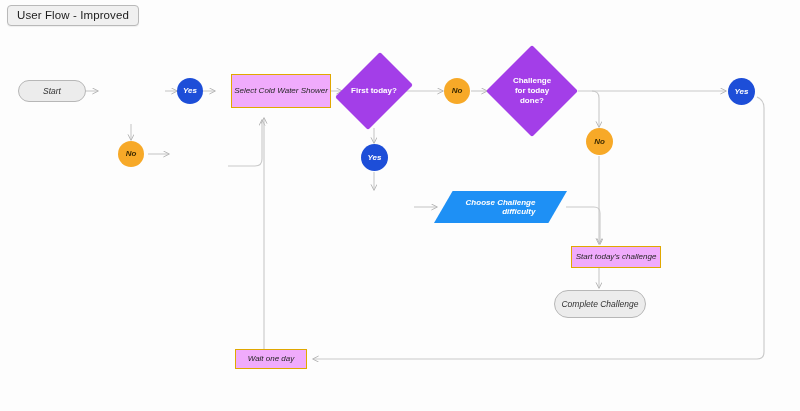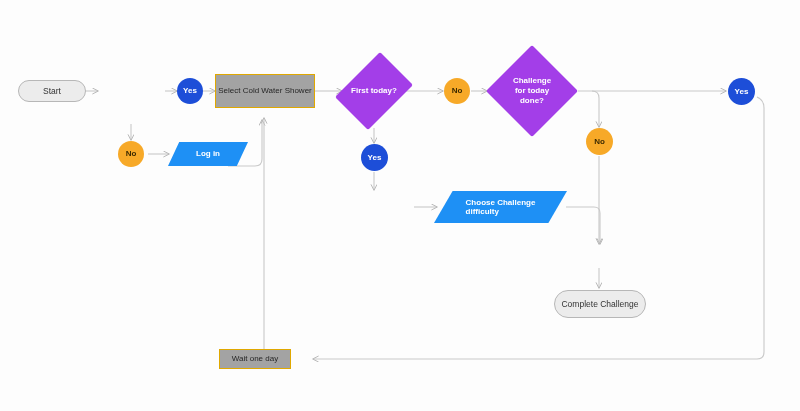--- a/index.html
+++ b/index.html
@@ -25,23 +25,24 @@
     width: 800px;
     height: 411px;
     pointer-events: none;
   }
   .node {
     position: absolute;
     box-sizing: border-box;
     display: flex;
     align-items: center;
     justify-content: center;
-    text-align: left;
+    text-align: right;
     line-height: 1.18;
     white-space: pre-line;
+    font-style: italic;
   }
   
   #title-chip {
     position: absolute;
     left: 7px;
     top: 5px;
     padding: 3px 9px 4px 9px;
     background: #f0f0f0;
     border: 1px solid #b9b9b9;
     border-radius: 4px;
@@ -53,24 +54,25 @@
   
   .pill {
     background: #ececec;
     border: 1px solid #b7b7b7;
     border-radius: 14px;
     color: #333333;
     font-size: 8.5px;
   }
   
   .box {
-    background: #a3a3a3;
+    background: #f0abfc;
     border: 1px solid #e0a800;
     color: #262626;
     font-size: 8px;
+    margin-left: 16px;
   }
   
   .diamond-wrap {
     position: absolute;
   }
   .diamond-shape {
     position: absolute;
     left: 0;
     top: 0;
     width: 100%;
@@ -160,37 +162,35 @@
       <path d="M599,156 L599,244"></path>
 
       <path d="M599,268 L599,288"></path>
 
       <path d="M757,97 Q764,100 764,108 L764,352 Q764,359 757,359 L313,359"></path>
 
       <path d="M264,350 L264,118"></path>
     </g>
   </svg>
 
+  <div id="title-chip">User Flow - Improved</div>
 
   <div class="node pill" style="left:18px; top:80px; width:68px; height:22px;">
     <span>Start</span>
   </div>
 
 
   <div class="node circle green" style="left:177px; top:78px; width:26px; height:26px;">
     <span>Yes</span>
   </div>
 
   <div class="node circle orange" style="left:118px; top:141px; width:26px; height:26px;">
     <span>No</span>
   </div>
 
-  <div class="node io" style="left:168px; top:142px; width:80px; height:24px;">
-    <span class="io-label">Log in</span>
-  </div>
 
   <div class="node box" style="left:215px; top:74px; width:100px; height:34px;">
     <span>Select Cold Water Shower</span>
   </div>
 
   <div class="diamond-wrap" style="left:341px; top:46px; width:66px; height:90px;">
     <div class="diamond-shape"></div>
     <div class="diamond-label">First today?</div>
   </div>
 
@@ -216,20 +216,23 @@
   </div>
 
   <div class="node circle green" style="left:728px; top:78px; width:27px; height:27px;">
     <span>Yes</span>
   </div>
 
   <div class="node circle orange" style="left:586px; top:128px; width:27px; height:27px;">
     <span>No</span>
   </div>
 
+  <div class="node box" style="left:555px; top:246px; width:90px; height:22px;">
+    <span>Start today's challenge</span>
+  </div>
 
   <div class="node pill" style="left:554px; top:290px; width:92px; height:28px;">
     <span>Complete Challenge</span>
   </div>
 
   <div class="node box" style="left:219px; top:349px; width:72px; height:20px;">
     <span>Wait one day</span>
   </div>
 
 </div>

